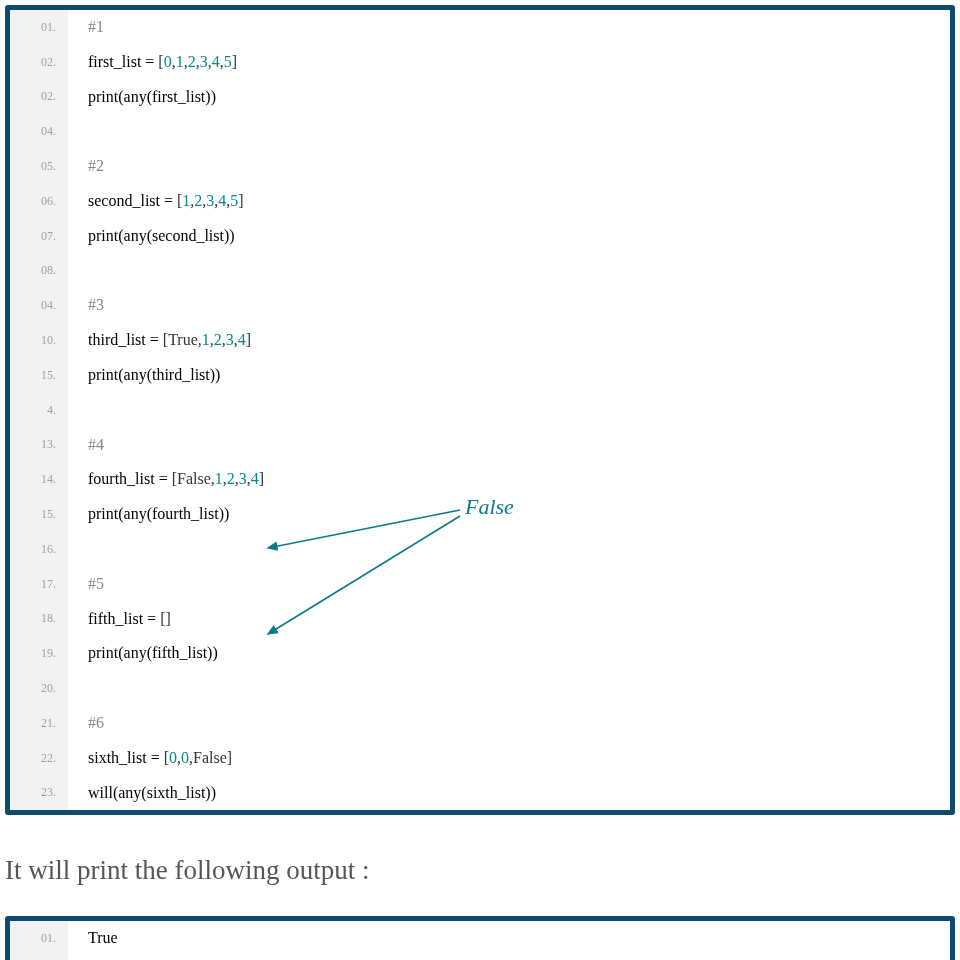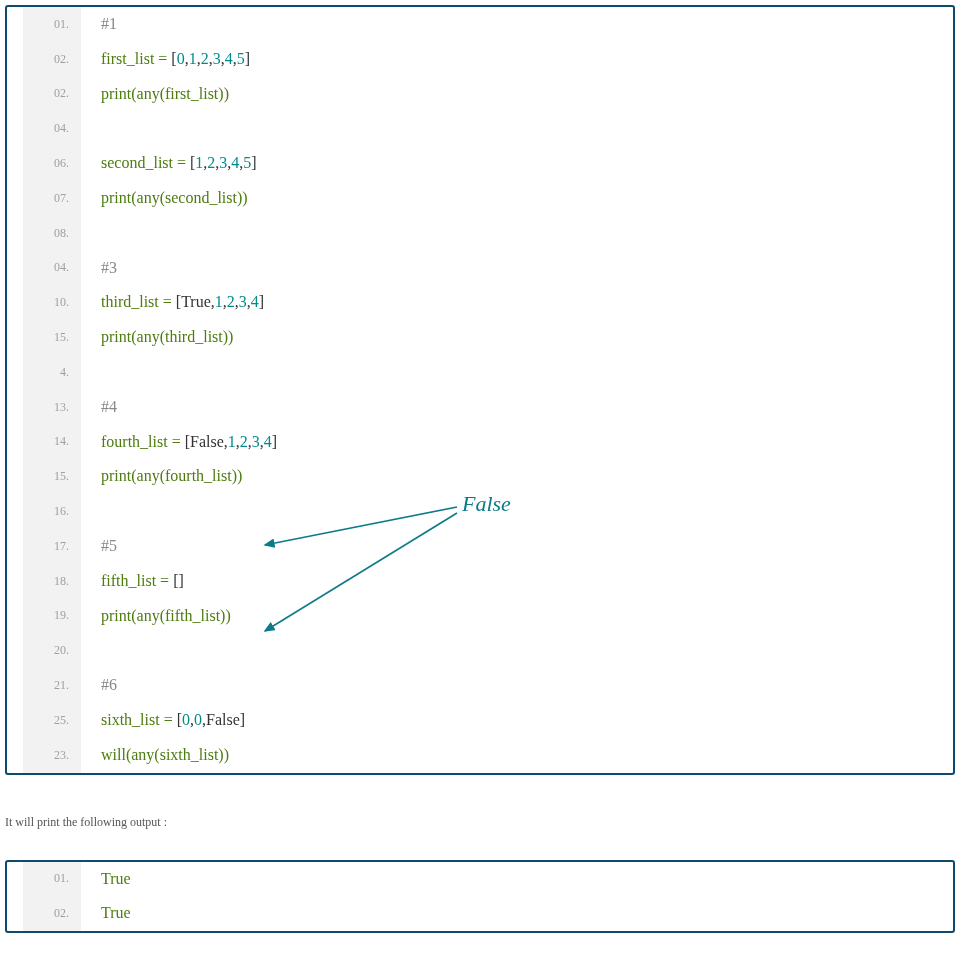--- a/index.html
+++ b/index.html
@@ -6,26 +6,25 @@
   body {
     margin: 0;
     padding: 0;
     font-family: Georgia, 'Times New Roman', serif;
     background: #ffffff;
     color: #333;
     width: 960px;
   }
   .code-block {
     background: #ffffff;
-    border: 2px solid #0c4a6e;
+    border: 5px solid #0c4a6e;
     border-radius: 3px;
     margin: 5px 5px 20px 5px;
     position: relative;
     overflow: visible;
-    padding-left: 16px;
   }
   .code-table {
     width: 100%;
     border-collapse: collapse;
   }
   .code-table tr td.lineno {
     background: #f2f2f2;
     color: #a0a0a0;
     font-family: Georgia, serif;
     font-size: 12px;
@@ -37,27 +36,27 @@
   }
   .code-table tr td.code {
     font-family: Georgia, 'Times New Roman', serif;
     font-size: 16px;
     color: #333333;
     padding: 7px 0 7px 20px;
     vertical-align: middle;
     line-height: 1.3;
   }
   .cm { color: #888888; }
-  .kw { color: #4d7c0f; }
+  .kw { color: #000000; }
   .num { color: #008b8b; }
   .sym { color: #333333; }
   .bool { color: #333333; }
   .paragraph {
     font-family: Georgia, 'Times New Roman', serif;
-    font-size: 12px;
+    font-size: 27px;
     color: #555555;
     margin: 40px 5px 30px 5px;
   }
   .annot-label {
     position: absolute;
     font-family: 'Comic Sans MS', 'Segoe Script', cursive;
     font-size: 22px;
     font-style: italic;
     color: #0d7a8a;
     font-weight: 500;
@@ -85,20 +84,24 @@
         </tr>
         <tr>
           <td class="lineno">02.</td>
           <td class="code"><span class="kw">print(any(first_list))</span></td>
         </tr>
         <tr>
           <td class="lineno">04.</td>
           <td class="code">&nbsp;</td>
         </tr>
         <tr>
+          <td class="lineno">05.</td>
+          <td class="code"><span class="cm">#2</span></td>
+        </tr>
+        <tr>
           <td class="lineno">06.</td>
           <td class="code"><span class="kw">second_list = </span><span class="sym">[</span><span class="num">1</span><span class="sym">,</span><span class="num">2</span><span class="sym">,</span><span class="num">3</span><span class="sym">,</span><span class="num">4</span><span class="sym">,</span><span class="num">5</span><span class="sym">]</span></td>
         </tr>
         <tr>
           <td class="lineno">07.</td>
           <td class="code"><span class="kw">print(any(second_list))</span></td>
         </tr>
         <tr>
           <td class="lineno">08.</td>
           <td class="code">&nbsp;</td>
@@ -149,21 +152,21 @@
         </tr>
         <tr>
           <td class="lineno">20.</td>
           <td class="code">&nbsp;</td>
         </tr>
         <tr>
           <td class="lineno">21.</td>
           <td class="code"><span class="cm">#6</span></td>
         </tr>
         <tr>
-          <td class="lineno">25.</td>
+          <td class="lineno">22.</td>
           <td class="code"><span class="kw">sixth_list = </span><span class="sym">[</span><span class="num">0</span><span class="sym">,</span><span class="num">0</span><span class="sym">,</span><span class="bool">False</span><span class="sym">]</span></td>
         </tr>
         <tr>
           <td class="lineno">23.</td>
           <td class="code"><span class="kw">will(any(sixth_list))</span></td>
         </tr>
       </tbody>
   </table>
   <svg class="arrows" id="arrows-svg" width="950" height="802.328125">
       <defs>

